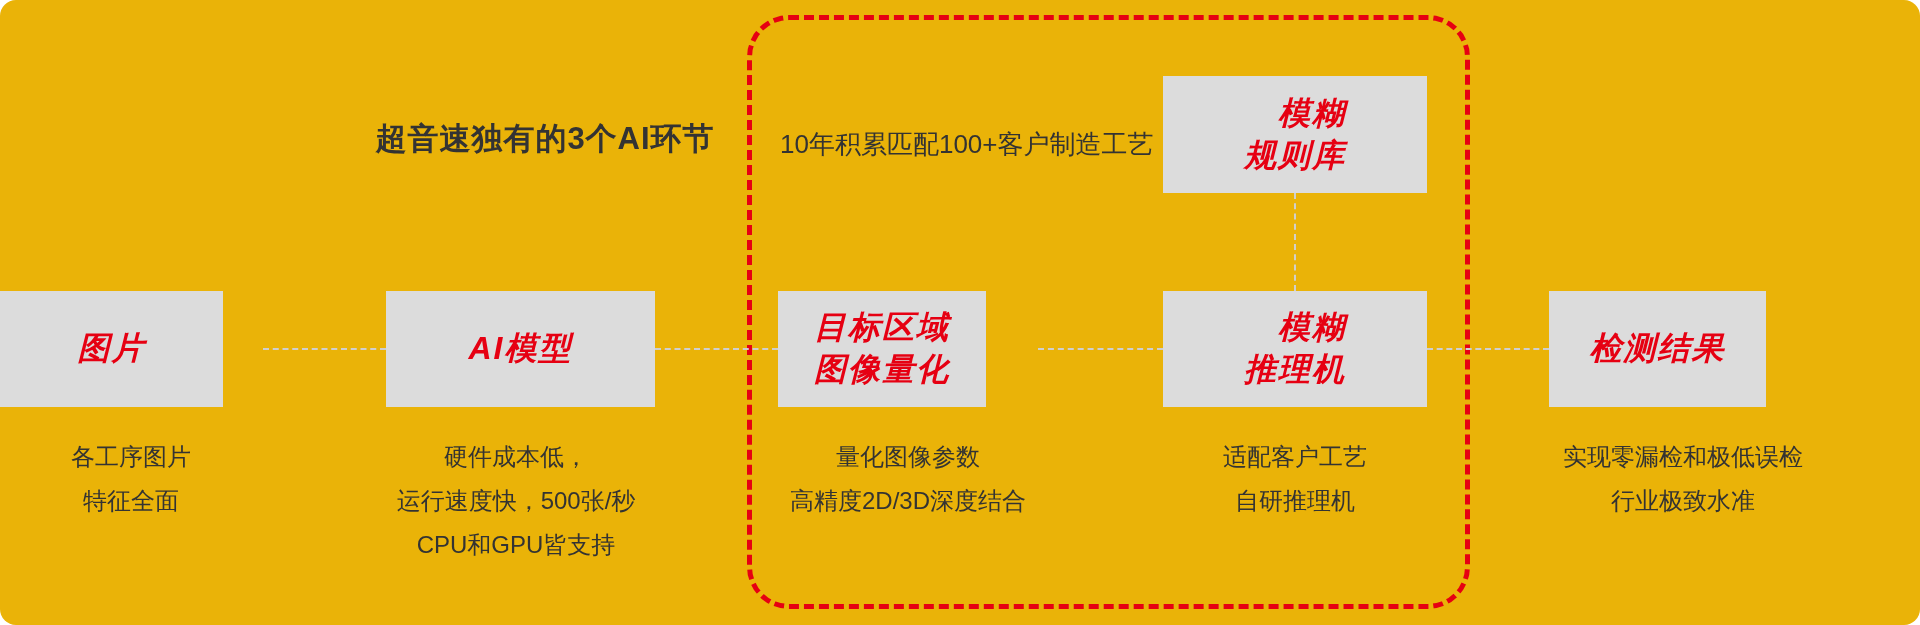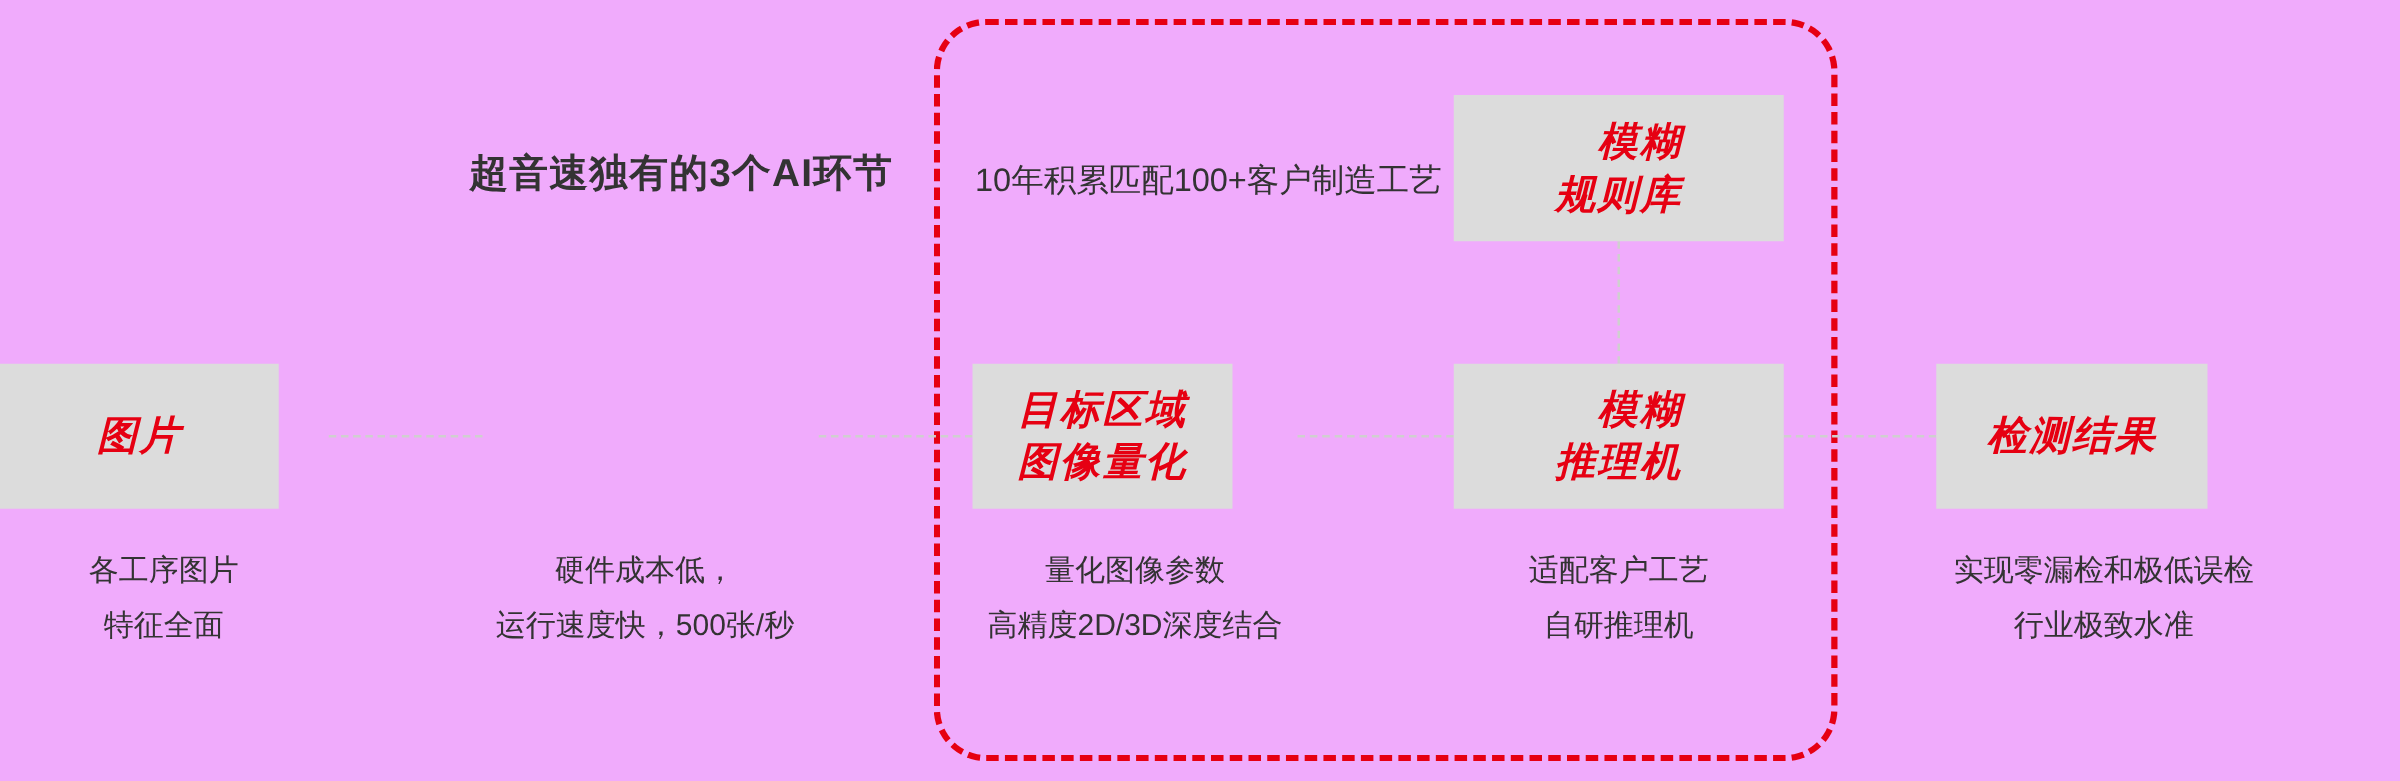--- a/index.html
+++ b/index.html
@@ -1,23 +1,24 @@
 <!DOCTYPE html>
 <html><head>
 <meta charset="utf-8">
 <style>
   * { margin: 0; padding: 0; box-sizing: border-box; }
   html, body { background: #ffffff; }
   .canvas {
     position: relative;
     width: 1920px;
     height: 625px;
-    background: #f0abfc;
+    background: #eab308;
     font-family: "Liberation Sans", sans-serif;
     overflow: hidden;
+    border-radius: 16px;
   }
   .title {
     position: absolute;
     left: 340px;
     top: 118px;
     width: 410px;
     text-align: center;
     font-size: 31px;
     font-weight: bold;
     color: #333333;
@@ -100,23 +101,27 @@
   <div class="vline"></div>
 
   <div class="node" style="left:0;top:291px;width:223px">
     <div class="node-label">图片</div>
   </div>
   <div class="desc" style="left:-69px">
     <div>各工序图片</div>
     <div>特征全面</div>
   </div>
 
+  <div class="node" style="left:386px;top:291px;width:269px">
+    <div class="node-label">AI模型</div>
+  </div>
   <div class="desc" style="left:316px">
     <div>硬件成本低，</div>
     <div>运行速度快，500张/秒</div>
+    <div>CPU和GPU皆支持</div>
   </div>
 
   <div class="node" style="left:778px;top:291px;width:208px">
     <div class="node-label">目标区域
 图像量化</div>
   </div>
   <div class="desc" style="left:708px">
     <div>量化图像参数</div>
     <div>高精度2D/3D深度结合</div>
   </div>

